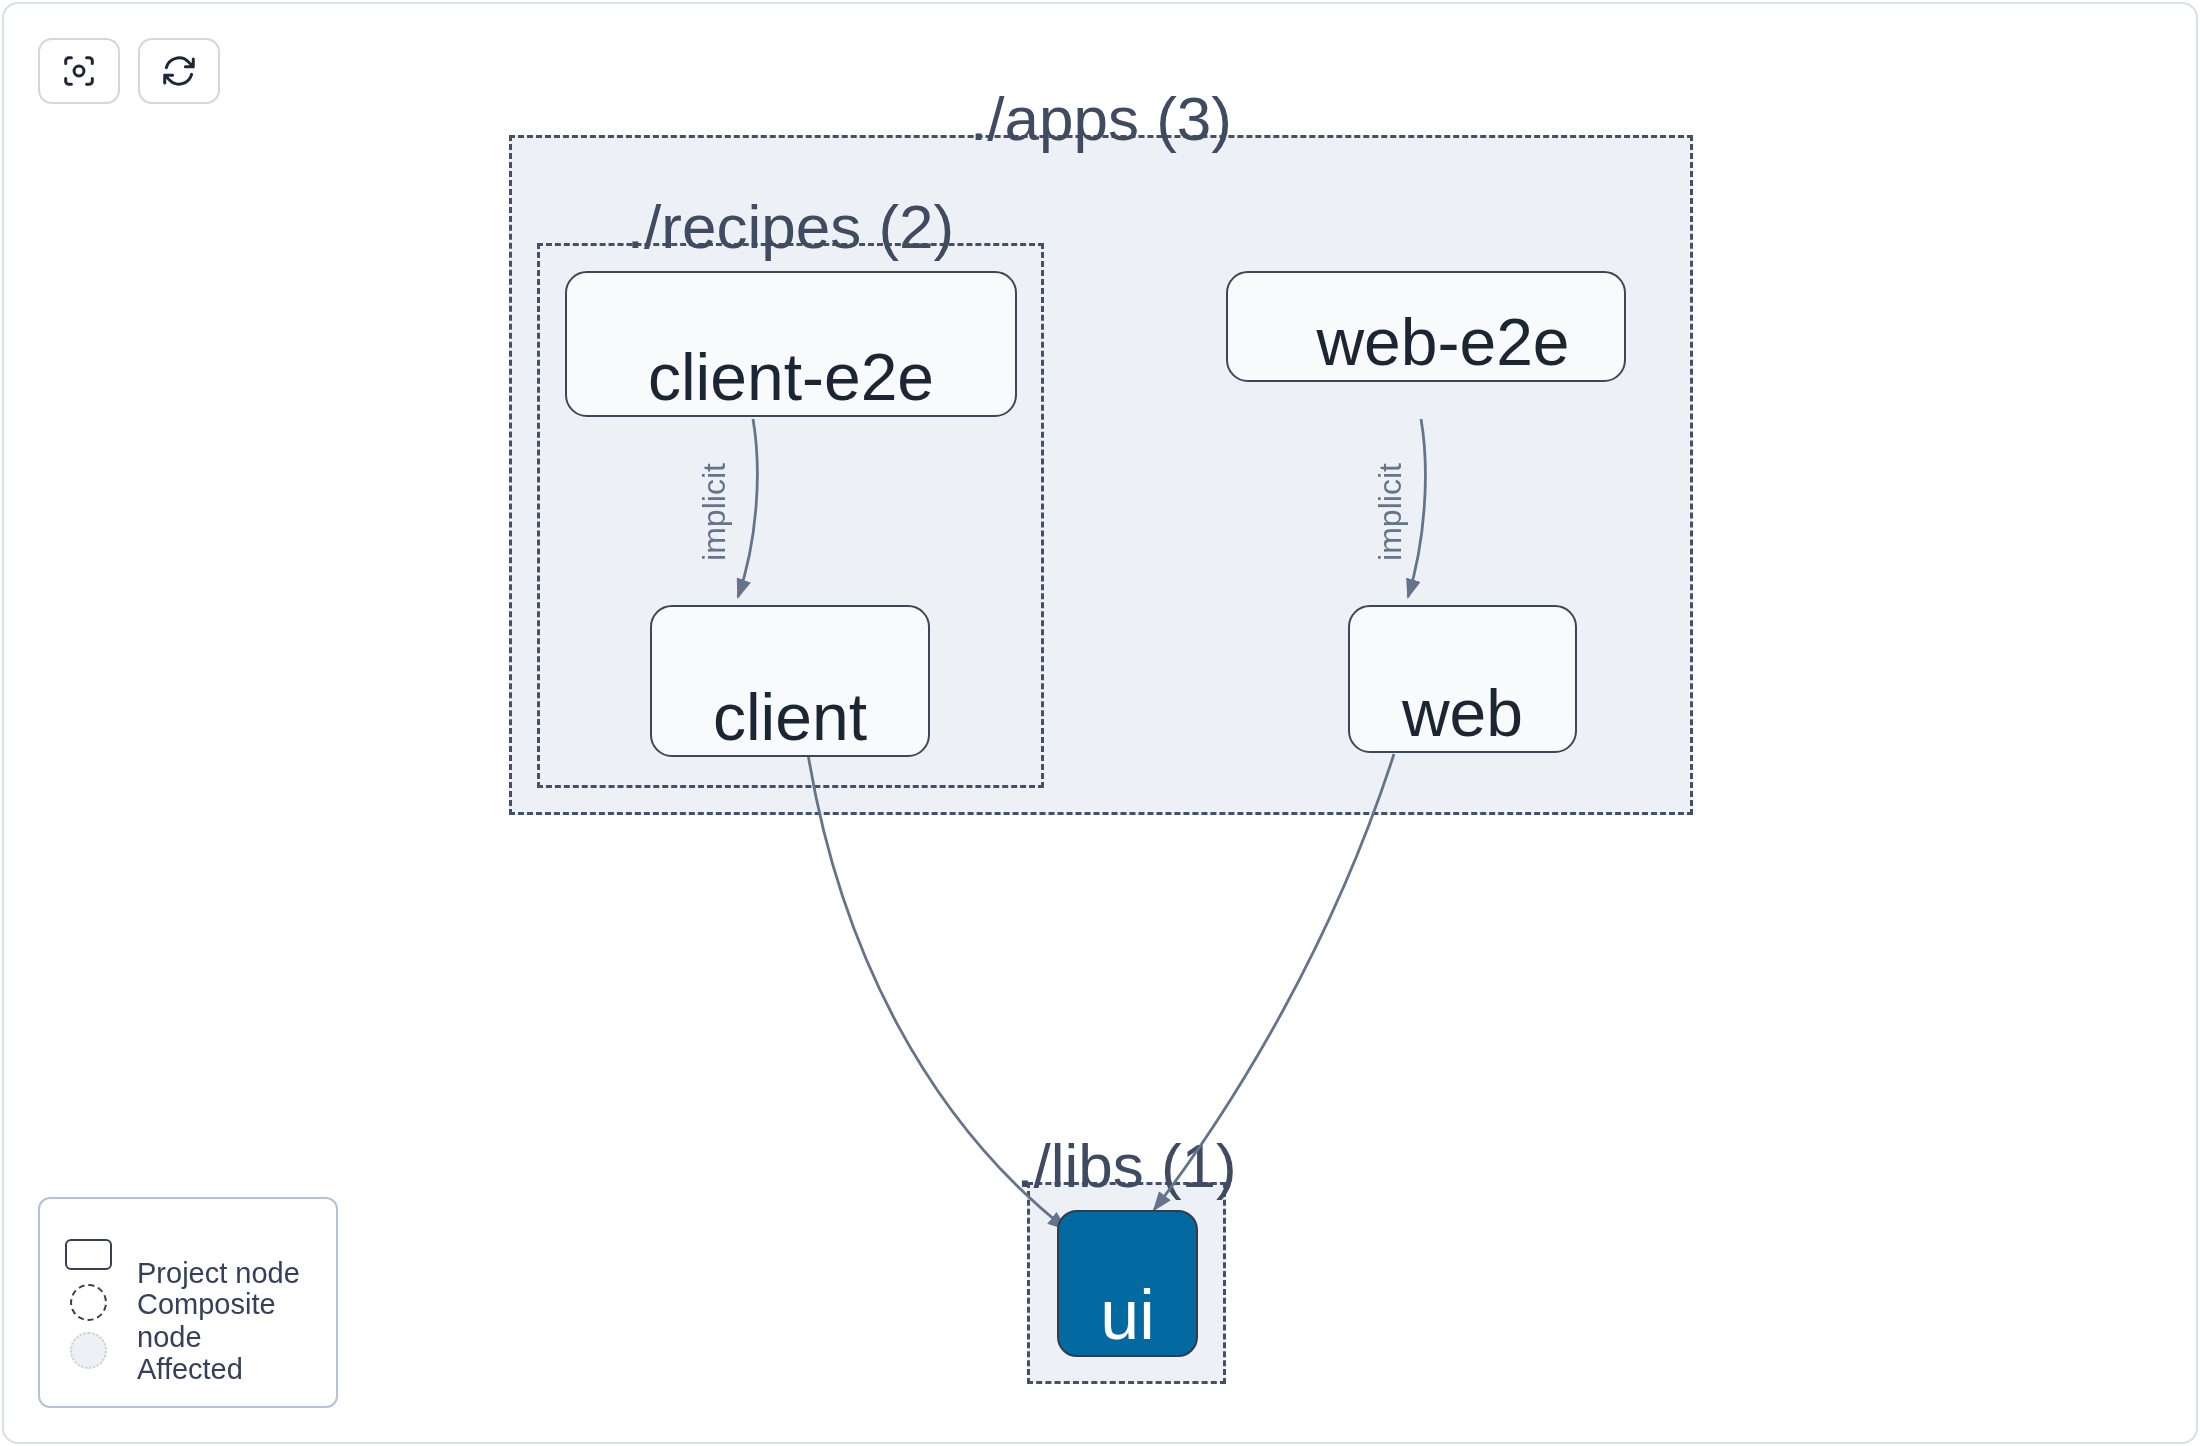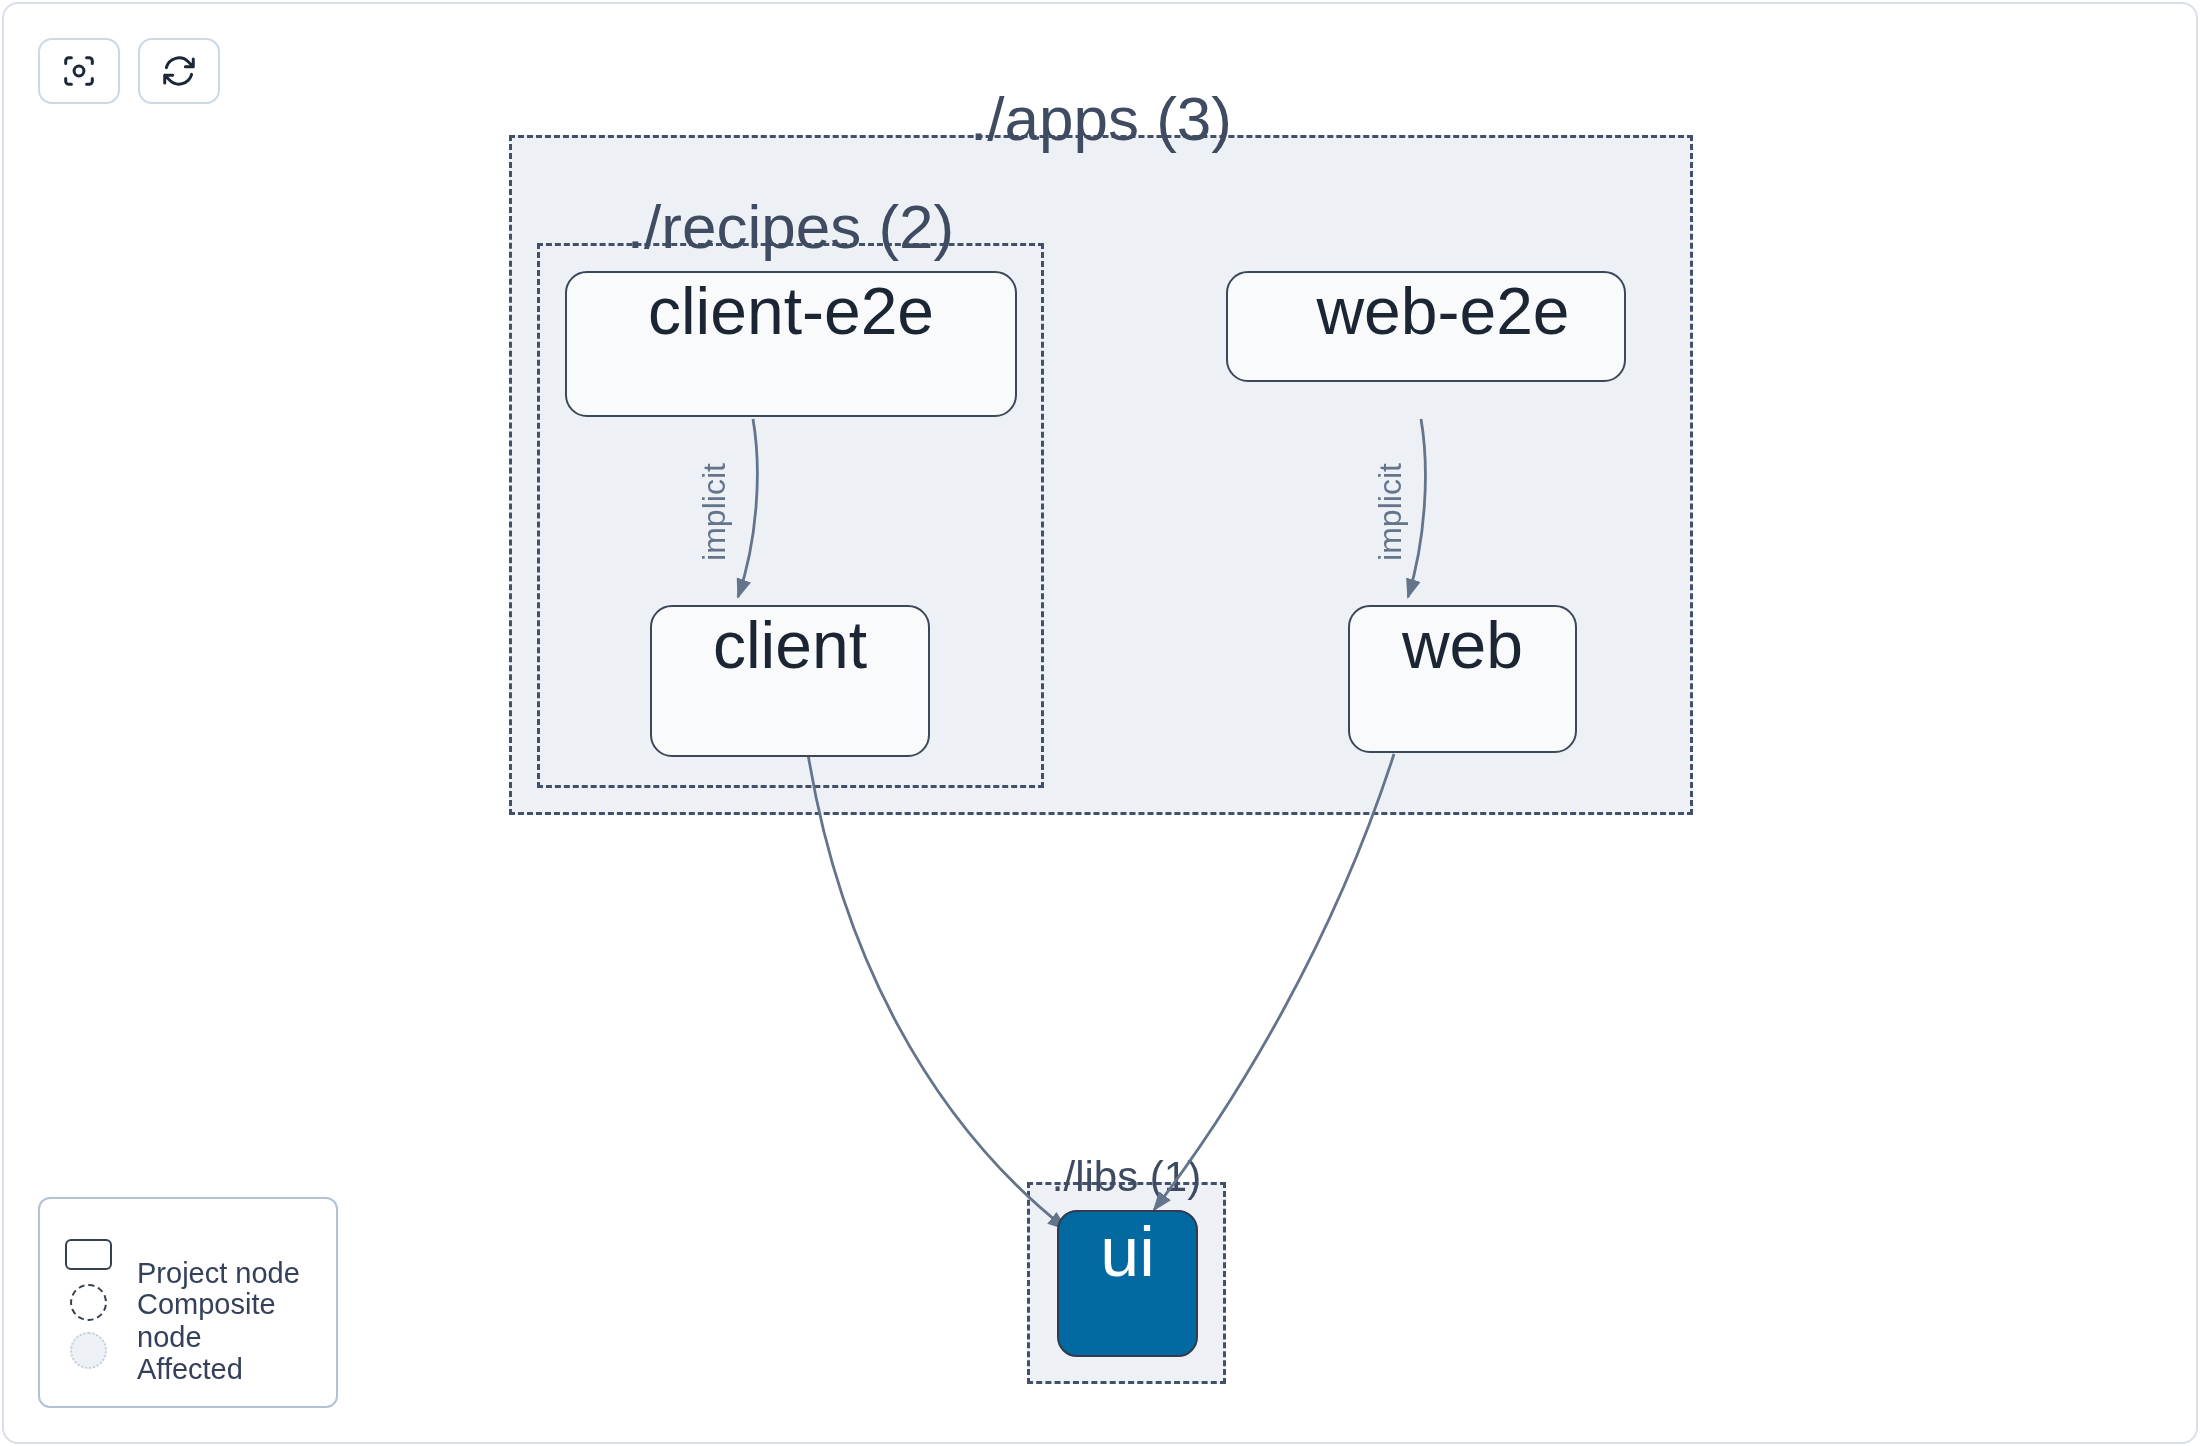--- a/index.html
+++ b/index.html
@@ -25,34 +25,34 @@
   .group{position:absolute;box-sizing:border-box;border:3.5px dashed #42506a;background:#edf1f6;z-index:1;}
   .group.inner{background:transparent;}
   #group-apps{left:509px;top:135px;width:1184px;height:680px;}
   #group-recipes{left:537px;top:243px;width:507px;height:545px;}
   #group-libs{left:1027px;top:1182px;width:199px;height:202px;}
   .group-label{
     position:absolute;left:50%;bottom:100%;transform:translateX(-50%);
     margin-bottom:-15px;white-space:nowrap;color:#3f4b61;z-index:4;
     font-size:62px;line-height:1.12;
   }
-  #group-libs .group-label{font-size:42px;}
+  #group-libs .group-label{font-size:62px;}
   
   #edges{position:absolute;left:0;top:0;z-index:2;pointer-events:none;}
   .edge-label{
     position:absolute;z-index:3;color:#64748b;font-size:32px;white-space:nowrap;
     transform:translate(-50%,-50%) rotate(-90deg);
   }
   #edge-label-1{left:714px;top:512px;}
   #edge-label-2{left:1390px;top:512px;}
   
   .node{
     position:absolute;box-sizing:border-box;z-index:5;
     background:#f8fafc;border:2.5px solid #3c4758;border-radius:22px;
-    display:flex;align-items:flex-start;justify-content:center;
+    display:flex;align-items:flex-end;justify-content:center;
     color:#1c2533;font-size:66px;cursor:pointer;
   }
   #node-client-e2e{left:565px;top:271px;width:452px;height:146px;}
   #node-web-e2e{left:1226px;top:271px;width:400px;height:111px;padding-left:34px;}
   #node-client{left:650px;top:605px;width:280px;height:152px;}
   #node-web{left:1348px;top:605px;width:229px;height:148px;}
   #node-ui{
     left:1057px;top:1210px;width:141px;height:147px;
     background:#0369a1;color:#ffffff;font-size:70px;border-radius:20px;border-color:#313b4d;
   }

